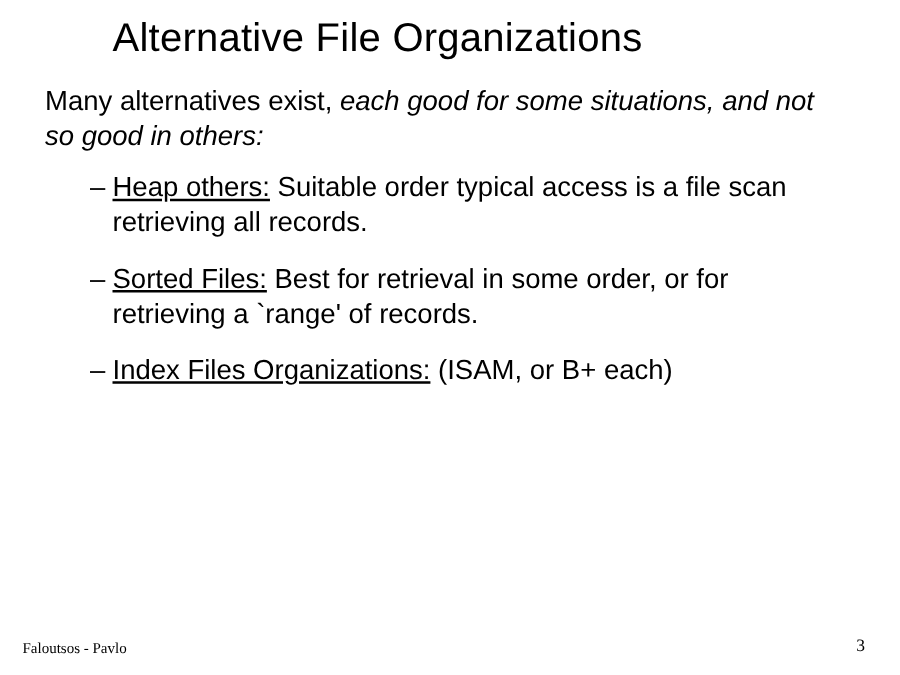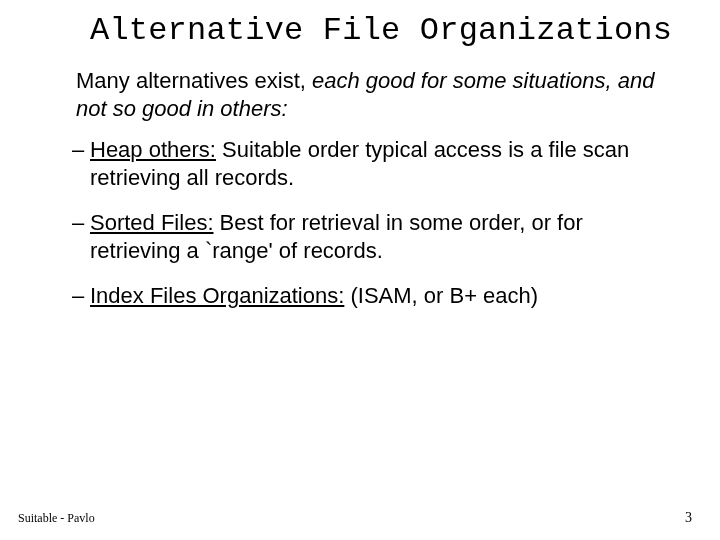--- a/index.html
+++ b/index.html
@@ -9,27 +9,25 @@
     background: #fff;
     color: #000;
     position: relative;
     overflow: hidden;
   }
   .title {
     font-size: 32px;
     padding: 12px 0 0 90px;
     font-weight: 400;
     letter-spacing: 0.2px;
-    font-family: Liberation Mono, monospace;
   }
   .intro {
     font-size: 22px;
     padding: 18px 44px 0 36px;
     line-height: 1.25;
-    margin-left: 40px;
   }
   .intro .plain { font-style: normal; }
   .intro .ital { font-style: italic; }
   .bullets {
     padding: 14px 50px 0 72px;
   }
   .bullet {
     font-size: 22px;
     line-height: 1.25;
     margin-bottom: 18px;
@@ -74,14 +72,14 @@
   <div class="bullet">
     <span class="dash">–</span>
     <span class="u">Sorted Files:</span><span>  Best for retrieval in some order, or for retrieving a `range' of records.</span>
   </div>
   <div class="bullet">
     <span class="dash">–</span>
     <span class="u">Index Files Organizations:</span><span> (ISAM, or B+ each)</span>
   </div>
 </div>
 
-<div class="footer-left">Suitable - Pavlo</div>
+<div class="footer-left">Faloutsos - Pavlo</div>
 <div class="footer-right">3</div>
 
 </body></html>

